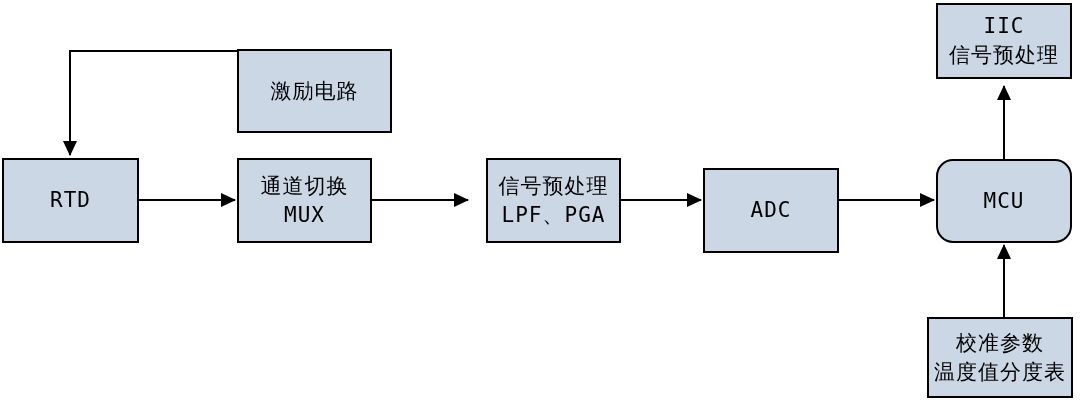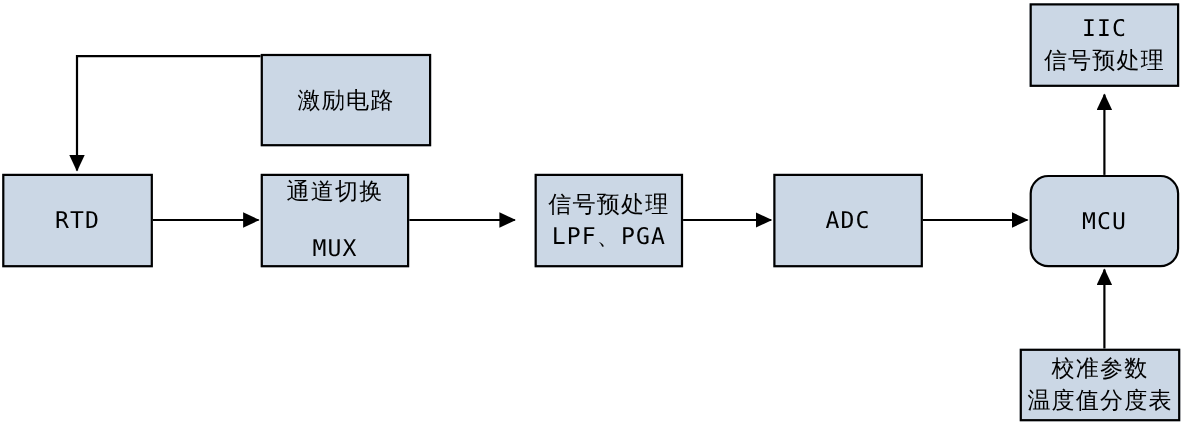--- a/index.html
+++ b/index.html
@@ -29,26 +29,26 @@
   }
   .connectors {
     position: absolute;
     left: 0; top: 0;
     width: 1080px; height: 401px;
     z-index: 1;
   }
   
   .b-excitation   { left: 237px; top: 2px;   width: 155px; height: 84px; margin-top: 47px; }
   .b-rtd          { left: 2px;   top: 158px; width: 137px; height: 85px; align-items: center; }
-  .b-mux          { left: 237px; top: 158px; width: 135px; height: 85px; justify-content: space-between; }
+  .b-mux          { left: 237px; top: 158px; width: 135px; height: 85px; }
   .b-preprocess   { left: 470px; top: 158px; width: 135px; height: 85px; margin-left: 16px; }
-  .b-adc          { left: 703px; top: 158px; width: 136px; height: 85px; justify-content: center; }
+  .b-adc          { left: 703px; top: 168px; width: 136px; height: 85px; justify-content: center; }
   .b-mcu          { left: 936px; top: 159px; width: 136px; height: 84px; border-radius: 17px; }
   .b-iic          { left: 936px; top: 3px;   width: 136px; height: 76px; }
-  .b-calibration  { left: 927px; top: 317px; width: 146px; height: 66px; }
+  .b-calibration  { left: 927px; top: 317px; width: 146px; height: 81px; }
 </style>
 </head>
 <body>
 
 <div class="canvas">
 
   <svg class="connectors" viewBox="0 0 1080 401" xmlns="http://www.w3.org/2000/svg">
     <defs>
       <marker id="arr" markerUnits="userSpaceOnUse" markerWidth="16" markerHeight="14" refX="14" refY="7" orient="auto">
         <path d="M0,0 L15,7 L0,14 Z" fill="#000000"></path>

